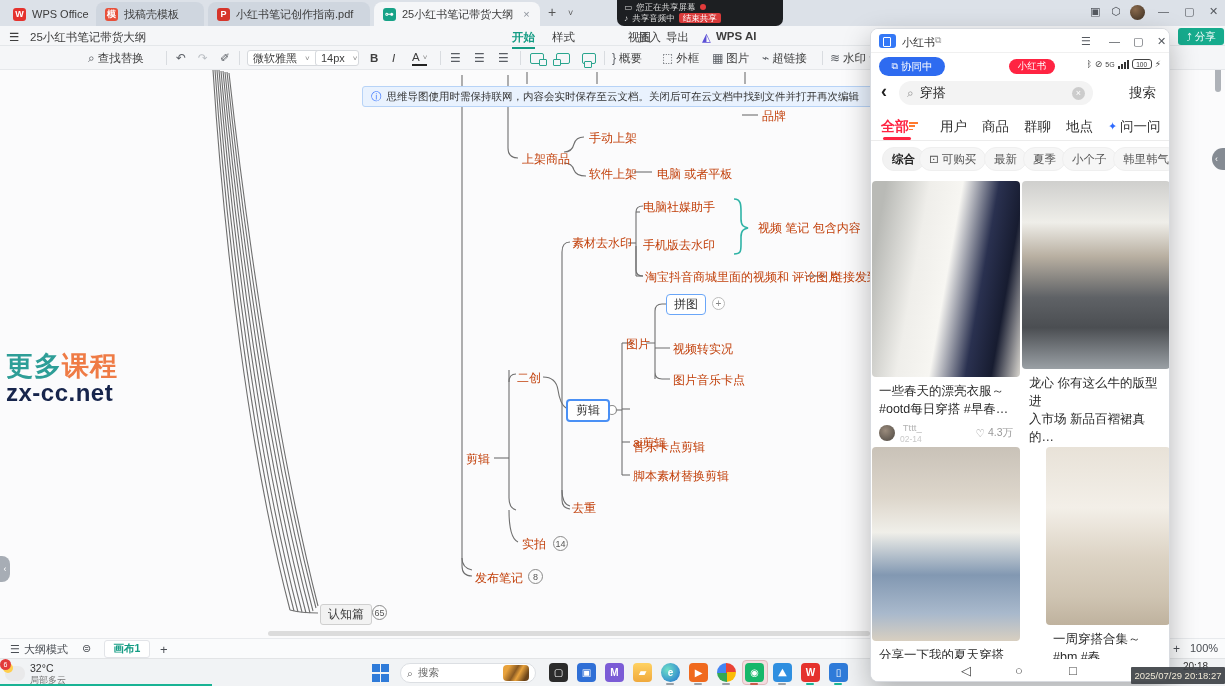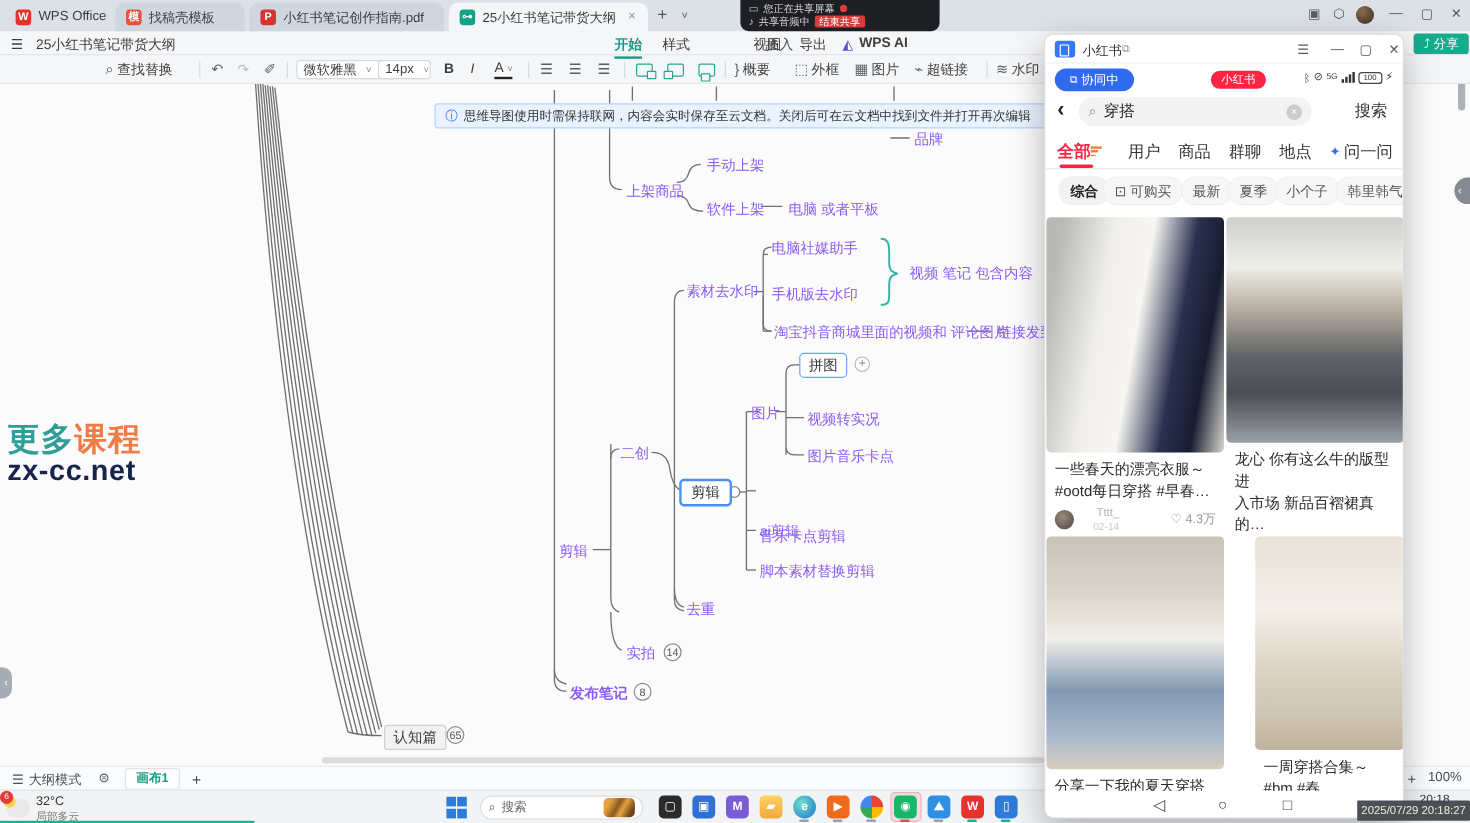--- a/index.html
+++ b/index.html
@@ -51,21 +51,21 @@
   
   .canvas { left:0; top:70px; width:1225px; height:568px; background:#fbfbfc; }
   .notice { position:absolute; left:362px; top:16px; width:516px; height:21px; background:#e9f2fe; border:1px solid #b7d3f7; border-radius:3px; display:flex; align-items:center; gap:5px; padding:0 8px; font-size:10.5px; color:#333; z-index:2; white-space:nowrap; }
   .notice .lnk { color:#3370ff; margin-left:6px; }
   .notice .x { color:#98a0ab; margin-left:6px; }
   .wm { position:absolute; left:6px; top:282px; line-height:1.05; z-index:1; }
   .wm .l1 { font-size:27px; font-weight:bold; letter-spacing:1px; }
   .wm .teal { color:#2e9e97; } .wm .orange { color:#ef7b45; }
   .wm .l2 { font-size:24px; font-weight:bold; color:#17254c; letter-spacing:.5px; }
 
-  .mnode { position:absolute; font-size:12px; color:#8b5cf6; white-space:nowrap; z-index:2; }
+  .mnode { position:absolute; font-size:12px; color:#c2410c; white-space:nowrap; z-index:2; }
   .mbox { position:absolute; font-size:12px; color:#333; background:#fff; border:2px solid #4a90f5; border-radius:4px; padding:1px 8px; z-index:2; white-space:nowrap; }
   .mbox.thin { border-width:1.5px; border-color:#6aa6f8; padding:1px 7px; }
   .gbox { position:absolute; font-size:12px; color:#3a3a3a; background:#f2f2f2; border:1px solid #cfcfcf; border-radius:3px; padding:1px 7px; z-index:2; white-space:nowrap; }
   .cnt { position:absolute; width:15px; height:15px; border:1px solid #8a8a8a; border-radius:50%; background:#fbfbfb; color:#555; font-size:9px; display:flex; align-items:center; justify-content:center; z-index:2; }
   .pluscirc { position:absolute; width:13px; height:13px; border:1px solid #bbb; border-radius:50%; background:#fff; color:#888; font-size:10px; line-height:11px; text-align:center; z-index:2; }
 
   .hscroll { position:absolute; left:268px; top:561px; width:602px; height:5px; background:#dcdcdc; border-radius:3px; }
   .vscroll { position:absolute; left:1215px; top:-6px; width:6px; height:26px; background:#aeb2b8; border-radius:3px; }
   .lefttab { position:absolute; left:0; top:486px; width:10px; height:26px; background:#a7adb5; border-radius:0 8px 8px 0; color:#fff; font-size:9px; display:flex; align-items:center; justify-content:center; }
   .righttab { position:absolute; left:1212px; top:78px; width:13px; height:22px; background:#858b93; border-radius:11px 0 0 11px; color:#fff; font-size:9px; display:flex; align-items:center; padding-left:3px; }
@@ -119,21 +119,21 @@
   .filtic { position:absolute; left:38px; top:9px; width:9px; height:8px; display:flex; flex-direction:column; justify-content:space-between; }
   .filtic i { height:1.5px; background:#ff7a2e; display:block; }
   .filtic i:nth-child(2){ width:70%; } .filtic i:nth-child(3){ width:45%; }
   .pdiamond { position:absolute; left:237px; top:7px; color:#2f6bff; font-size:11px; }
   .chips { position:absolute; left:0; top:118px; width:100%; height:28px; }
   .chip { position:absolute; top:0; height:24px; background:#f6f6f6; border:1px solid #efefef; border-radius:12px; font-size:11.5px; color:#555; display:flex; align-items:center; gap:3px; padding:0 9px; white-space:nowrap; }
   .chip.on { background:#f2f2f2; color:#222; font-weight:bold; }
   .pcard { position:absolute; width:148px; background:#fff; }
   .pimg { width:100%; border-radius:4px; }
   .ptitletxt { padding:5px 7px 2px 7px; font-size:12.5px; color:#2b2b2b; line-height:1.45; font-weight:500; }
-  .pfoot { display:flex; align-items:center; gap:16px; padding:2px 7px;text-align:right; }
+  .pfoot { display:flex; align-items:center; gap:5px; padding:2px 7px;text-align:right; }
   .pavatar { width:16px; height:16px; border-radius:50%; background:radial-gradient(circle at 40% 35%,#9a8succ,#555); background:radial-gradient(circle at 40% 35%,#9a8b7c,#4b4640); }
   .pname { font-size:9.5px; color:#b3b3b3; line-height:1.2; }
   .pdate { font-size:8.5px; color:#c9c9c9; }
   .plike { margin-left:auto; font-size:10.5px; color:#999; display:flex; gap:3px; align-items:center; }
   .pnav { position:absolute; left:0; top:630px; width:100%; height:24px; background:#fff; color:#444; }
   .pnavic { position:absolute; top:4px; font-size:13px; }
 </style>
 </head>
 <body>
 
@@ -381,21 +381,21 @@
     <span class="pluscirc" style="left:712px;top:227px;">+</span>
     <span class="mnode" style="left:673px;top:271px;">视频转实况</span>
     <span class="mnode" style="left:673px;top:302px;">图片音乐卡点</span>
     <span class="mnode" style="left:633px;top:332px;margin-top:37px;">音乐卡点剪辑</span>
     <span class="mnode" style="left:633px;top:365px;">ai剪辑</span>
     <span class="mnode" style="left:633px;top:398px;">脚本素材替换剪辑</span>
     <span class="mnode" style="left:466px;top:381px;">剪辑</span>
     <span class="mnode" style="left:572px;top:430px;">去重</span>
     <span class="mnode" style="left:522px;top:466px;">实拍</span>
     <span class="cnt" style="left:553px;top:466px;">14</span>
-    <span class="mnode" style="left:475px;top:500px;font-weight:bold;">发布笔记</span>
+    <span class="mnode" style="left:475px;top:500px;">发布笔记</span>
     <span class="cnt" style="left:528px;top:499px;">8</span>
     <div class="gbox" style="left:320px;top:534px;">认知篇</div>
     <span class="cnt" style="left:372px;top:535px;">65</span>
 
     <div class="hscroll"></div>
     <div class="vscroll" style="top:-4px;"></div>
     <div class="lefttab">
         <span>‹</span>
       </div>
     <div class="righttab">

